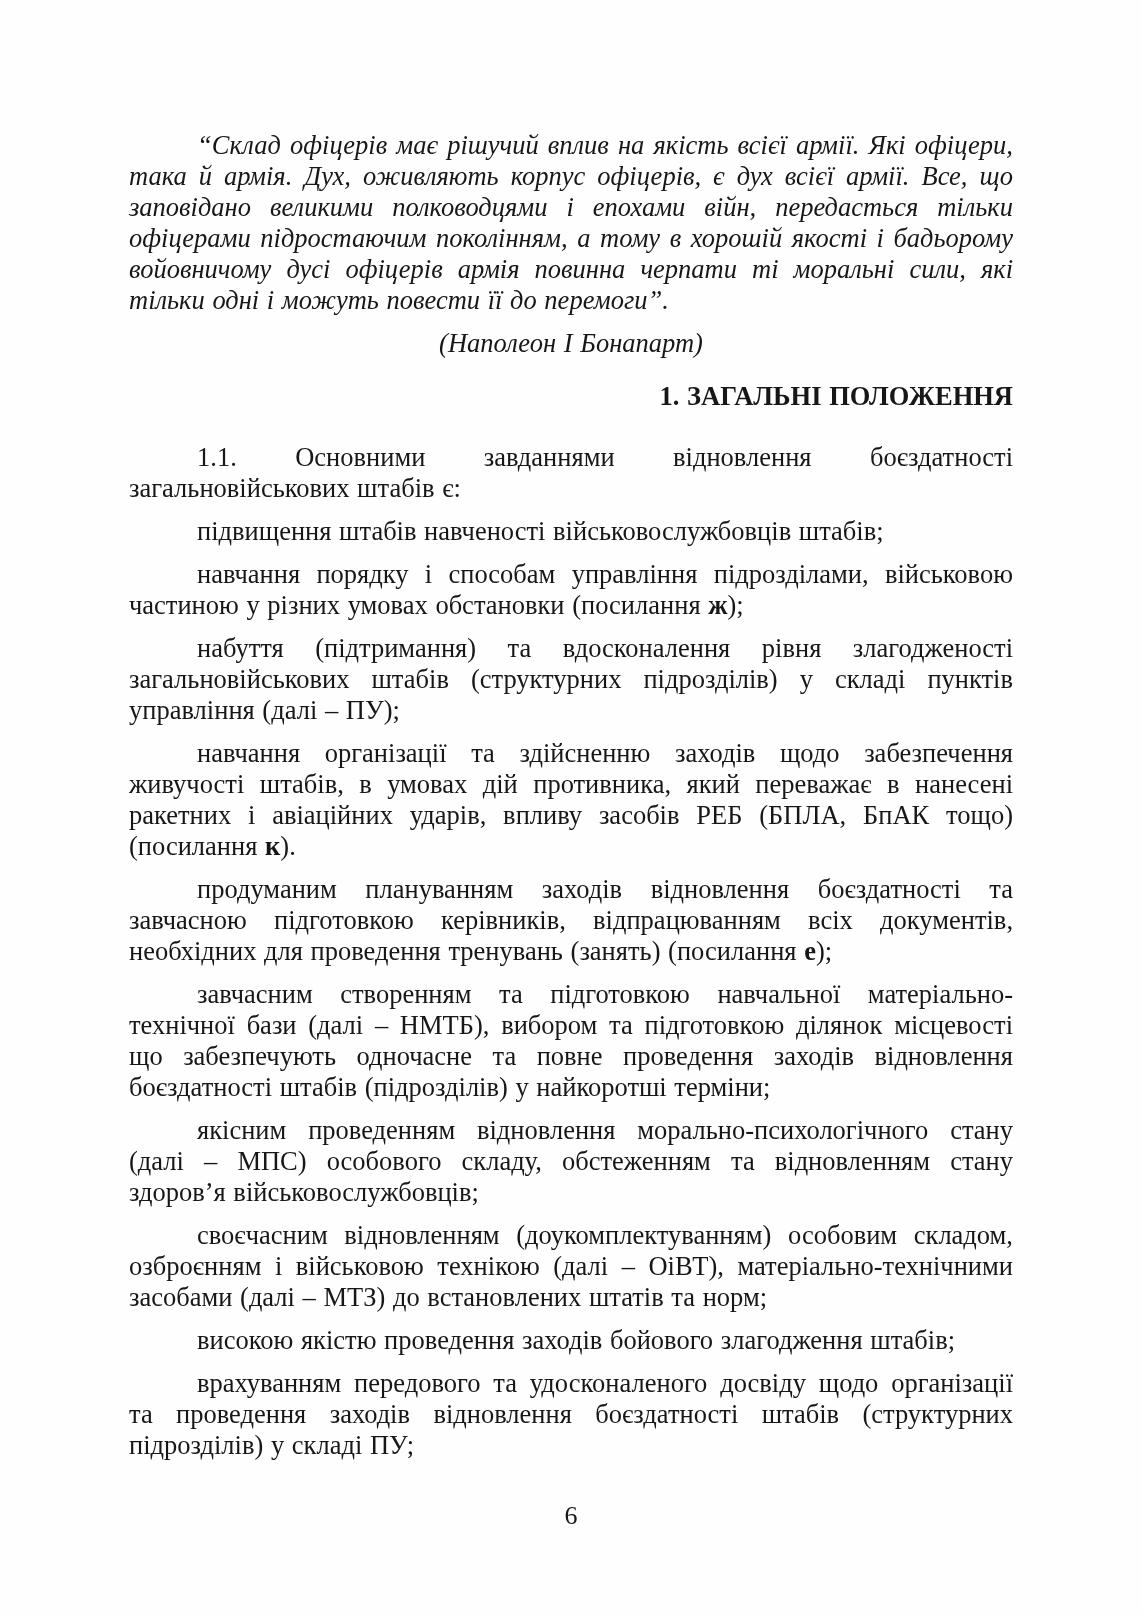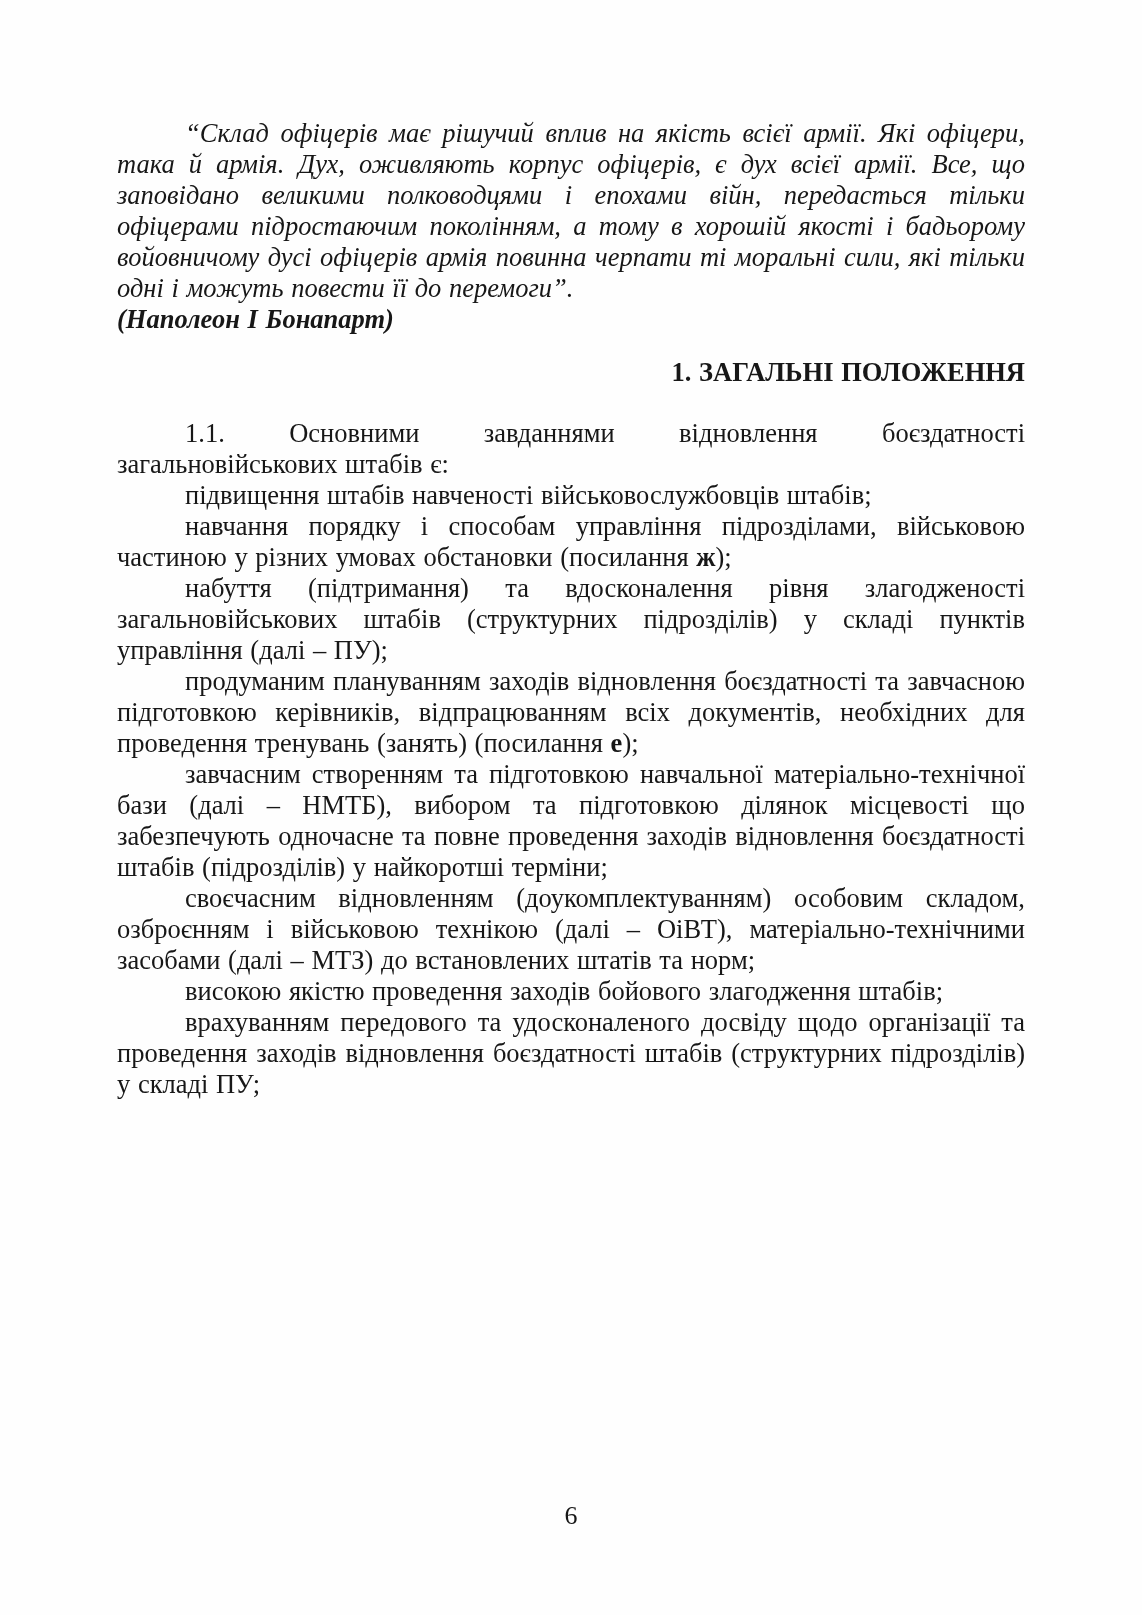--- a/index.html
+++ b/index.html
@@ -17,34 +17,34 @@
     color: #171717;
     overflow: hidden;
   }
   .content {
     position: absolute;
     left: 117px;
     top: 118px;
     width: 908px;
   }
   p.para {
-    margin: 0;
+    margin: 12px;
     font-size: 26.5px;
     line-height: 31px;
     text-align: justify;
     text-indent: 68px;
     word-spacing: 1px;
   }
   p.epigraph {
     font-style: italic;
   }
   p.attribution {
     font-style: italic;
-    font-weight: bold;
-    text-align: left;
+    font-weight: normal;
+    text-align: center;
     text-indent: 0;
   }
   p.heading {
     font-weight: bold;
     text-align: right;
     margin-top: 22px;
   }
   p.spaced {
     margin-top: 30px;
   }
@@ -66,20 +66,22 @@
 
 <div class="page">
   <div class="content" id="content">
       <p class="para epigraph"><span class="run">“Склад офіцерів має рішучий вплив на якість всієї армії. Які офіцери, така й армія. Дух, оживляють корпус офіцерів, є дух всієї армії. Все, що заповідано великими полководцями і епохами війн, передасться тільки офіцерами підростаючим поколінням, а тому в хорошій якості і бадьорому войовничому дусі офіцерів армія повинна черпати ті моральні сили, які тільки одні і можуть повести її до перемоги”.</span></p>
       <p class="para attribution"><span class="run">(Наполеон І Бонапарт)</span></p>
       <p class="para heading"><span class="run">1. ЗАГАЛЬНІ ПОЛОЖЕННЯ</span></p>
       <p class="para body spaced"><span class="run">1.1. Основними завданнями відновлення боєздатності загальновійськових штабів є:</span></p>
       <p class="para body"><span class="run">підвищення штабів навченості військовослужбовців штабів;</span></p>
       <p class="para body"><span class="run">навчання порядку і способам управління підрозділами, військовою частиною у різних умовах обстановки (посилання </span><span class="run bold">ж</span><span class="run">);</span></p>
       <p class="para body"><span class="run">набуття (підтримання) та вдосконалення рівня злагодженості загальновійськових штабів (структурних підрозділів) у складі пунктів управління (далі – ПУ);</span></p>
+      <p class="para body"><span class="run">навчання організації та здійсненню заходів щодо забезпечення живучості штабів, в умовах дій противника, який переважає в нанесені ракетних і авіаційних ударів, впливу засобів РЕБ (БПЛА, БпАК тощо) (посилання </span><span class="run bold">к</span><span class="run">).</span></p>
       <p class="para body"><span class="run">продуманим плануванням заходів відновлення боєздатності та завчасною підготовкою керівників, відпрацюванням всіх документів, необхідних для проведення тренувань (занять) (посилання </span><span class="run bold">е</span><span class="run">);</span></p>
       <p class="para body"><span class="run">завчасним створенням та підготовкою навчальної матеріально-технічної бази (далі – НМТБ), вибором та підготовкою ділянок місцевості що забезпечують одночасне та повне проведення заходів відновлення боєздатності штабів (підрозділів) у найкоротші терміни;</span></p>
+      <p class="para body"><span class="run">якісним проведенням відновлення морально-психологічного стану (далі – МПС) особового складу, обстеженням та відновленням стану здоров’я військовослужбовців;</span></p>
       <p class="para body"><span class="run">своєчасним відновленням (доукомплектуванням) особовим складом, озброєнням і військовою технікою (далі – ОіВТ), матеріально-технічними засобами (далі – МТЗ) до встановлених штатів та норм;</span></p>
       <p class="para body"><span class="run">високою якістю проведення заходів бойового злагодження штабів;</span></p>
       <p class="para body"><span class="run">врахуванням передового та удосконаленого досвіду щодо організації та проведення заходів відновлення боєздатності штабів (структурних підрозділів) у складі ПУ;</span></p>
     </div>
   <div class="page-number">6</div>
 </div>
 
 </body></html>

